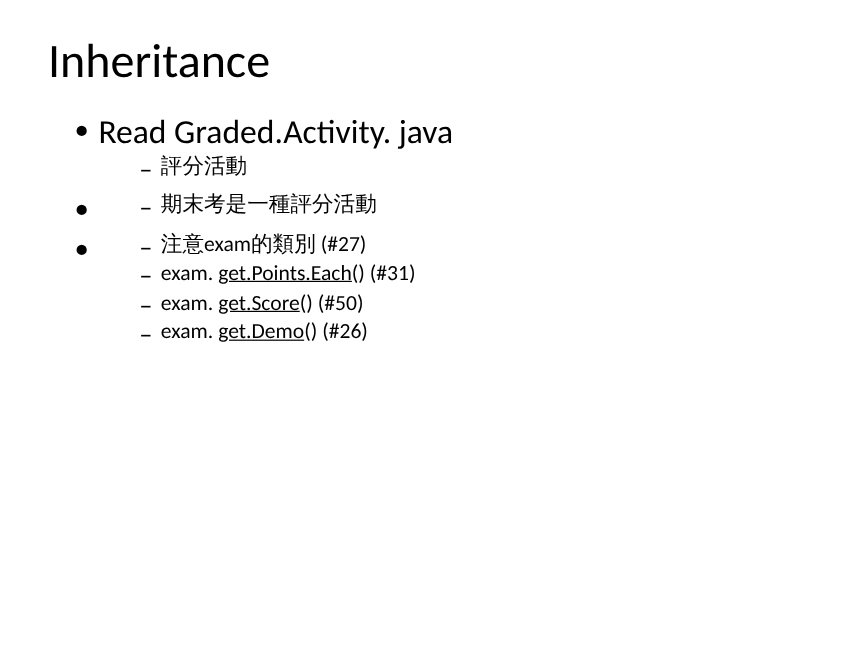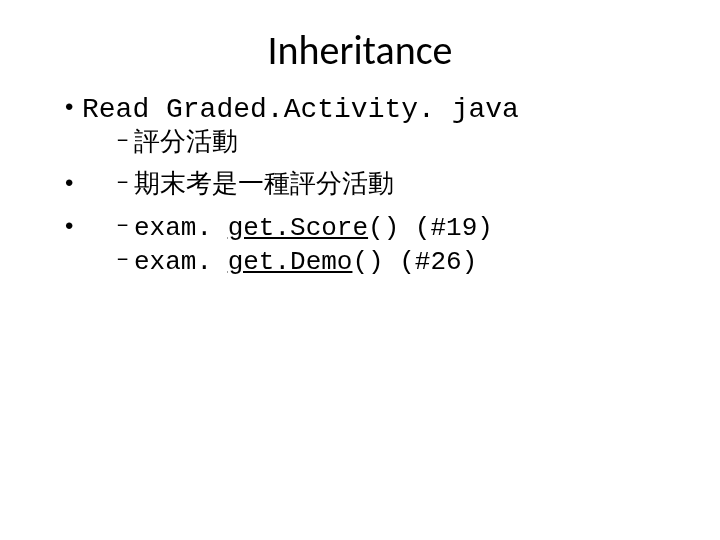--- a/index.html
+++ b/index.html
@@ -12,53 +12,51 @@
     color: #000;
   }
   .slide {
     width: 720px;
     height: 540px;
     position: relative;
     box-sizing: border-box;
     padding: 20px 40px 20px 40px;
   }
   .title {
-    text-align: center;
     font-size: 40px;
     font-weight: 400;
     margin: 6px 0 18px 0;
   }
   ul.level1 {
     list-style: none;
     margin: 0;
     padding: 0 0 0 22px;
   }
   ul.level1 > li {
     position: relative;
     font-size: 28px;
     font-weight: 400;
     padding: 0 0 2px 20px;
     line-height: 1.2;
-    font-family: Liberation Mono, monospace;
   }
   ul.level1 > li::before {
     content: "•";
     position: absolute;
     left: 0;
     top: 2px;
     font-size: 24px;
   }
   ul.level2 {
     list-style: none;
     margin: 0 0 6px 0;
     padding: 0 0 0 34px;
   }
   ul.level2 > li {
     position: relative;
-    font-size: 26px;
+    font-size: 18px;
     font-weight: 400;
     padding: 0 0 2px 18px;
     line-height: 1.25;
   }
   ul.level2 > li::before {
     content: "–";
     position: absolute;
     left: 0;
     top: 0;
     font-size: 22px;
@@ -81,18 +79,20 @@
     </li>
 
     <li>
       <ul class="level2">
         <li><span>期末考是一種評分活動</span></li>
       </ul>
     </li>
 
     <li>
       <ul class="level2">
-        <li><span>exam. </span><span class="under">get.Score</span><span>()  (#19)</span></li>
+        <li><span>注意exam的類別 (#27)</span></li>
+        <li><span>exam. </span><span class="under">get.Points.Each</span><span>() (#31)</span></li>
+        <li><span>exam. </span><span class="under">get.Score</span><span>()  (#50)</span></li>
         <li><span>exam. </span><span class="under">get.Demo</span><span>() (#26)</span></li>
       </ul>
     </li>
   </ul>
 </div>
 
 </body></html>

